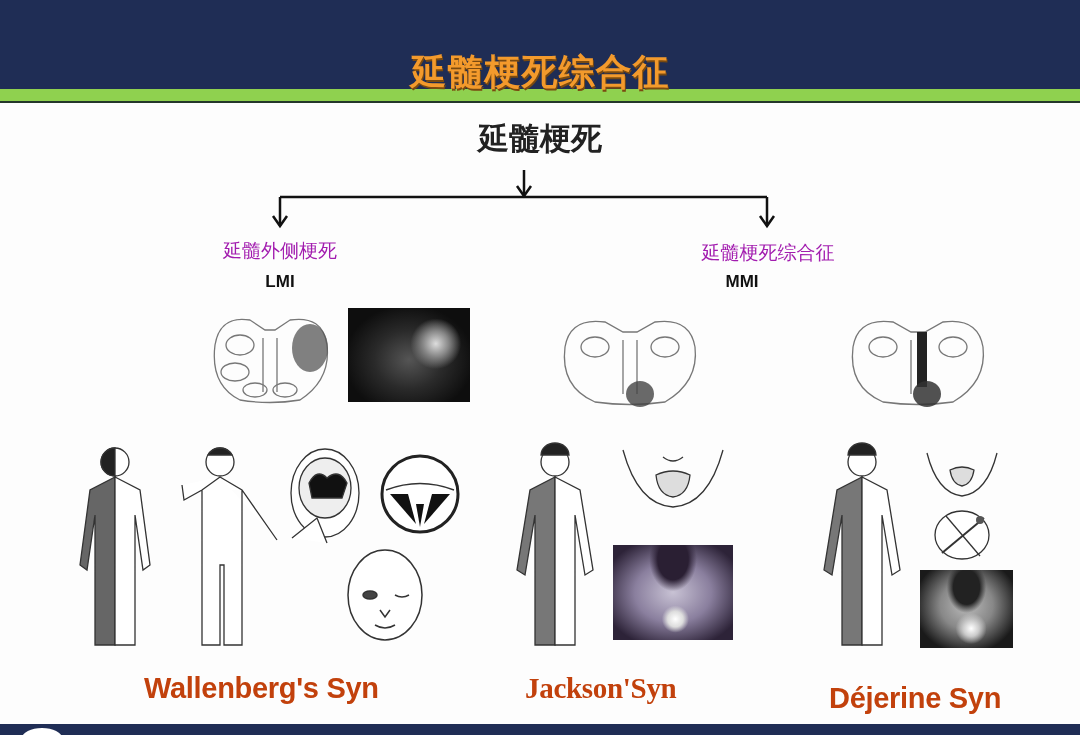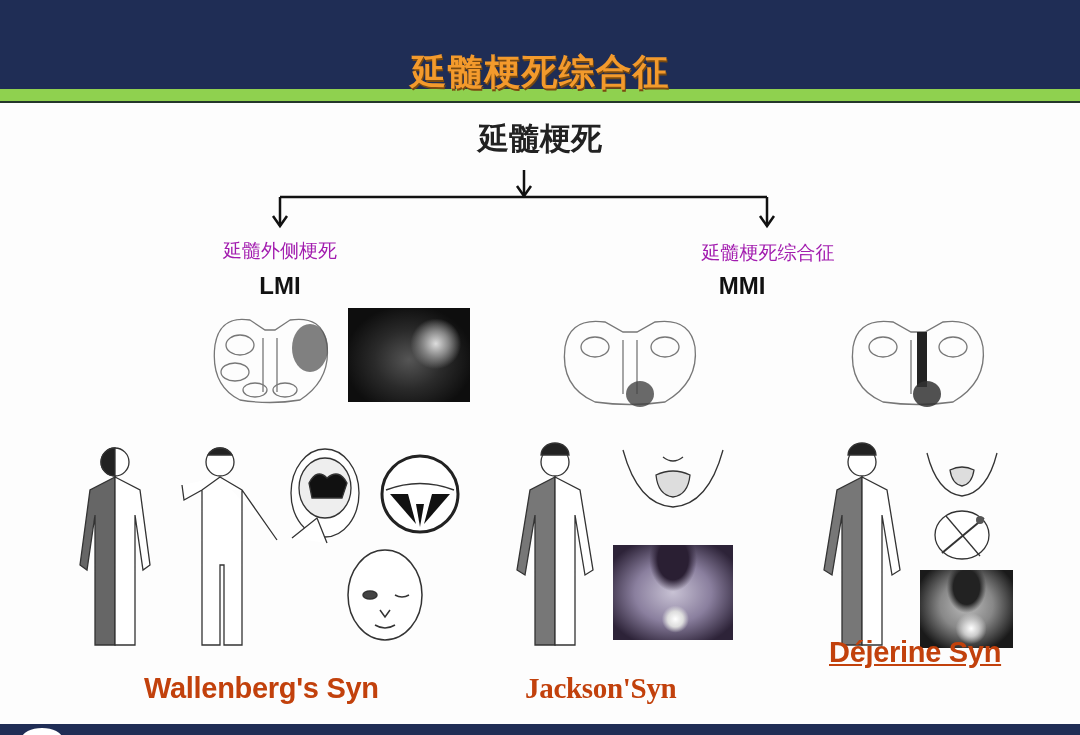--- a/index.html
+++ b/index.html
@@ -4,21 +4,21 @@
 <style>
   html,body{margin:0;padding:0;}
   body{width:1080px;height:735px;position:relative;overflow:hidden;background:#fdfdfd;font-family:"DejaVu Sans",sans-serif;}
   .header{position:absolute;left:0;top:0;width:1080px;height:89px;background:#1f2d55;}
   .green-bar{position:absolute;left:0;top:89px;width:1080px;height:12px;background:#8fd14f;border-bottom:2px solid #24372a;}
   .title{position:absolute;left:0;top:48px;width:1080px;text-align:center;font-size:36px;font-weight:bold;color:#f39a2c;letter-spacing:1px;text-shadow:1px 2px 0 #7a4a10;font-family:Liberation Sans, sans-serif;z-index:2;}
   .footer{position:absolute;left:0;top:724px;width:1080px;height:11px;background:#1f2d55;}
   .footer-circle{position:absolute;left:22px;top:728px;width:40px;height:20px;border-radius:50%;background:#fff;}
   .root-title{position:absolute;left:0;top:118px;width:1080px;text-align:center;font-size:31px;color:#222;font-weight:bold;}
   .branch-label{position:absolute;font-size:19px;color:#a21caf;text-align:center;}
-  .branch-abbr{position:absolute;font-size:24px;font-weight:bold;color:#111;text-align:center;font-family:"Liberation Sans",sans-serif;}
+  .branch-abbr{position:absolute;font-size:17px;font-weight:bold;color:#111;text-align:center;font-family:"Liberation Sans",sans-serif;}
   .syn{position:absolute;font-size:29px;font-weight:bold;color:#c2410c;font-family:"Liberation Sans",sans-serif;letter-spacing:-0.3px;}
   svg{position:absolute;overflow:visible;}
   .scan{position:absolute;}
 </style>
 </head>
 <body>
 
 <div class="header"></div>
 <div class="title">延髓梗死综合征</div>
 <div class="green-bar"></div>
@@ -152,16 +152,16 @@
 <svg width="60" height="55" style="left:932px;top:508px;">
   <ellipse cx="30" cy="27" rx="27" ry="24" fill="#fff" stroke="#333" stroke-width="1.3"></ellipse>
   <line x1="10" y1="45" x2="52" y2="10" stroke="#333" stroke-width="2"></line>
   <line x1="14" y1="8" x2="48" y2="48" stroke="#333" stroke-width="1.3"></line>
   <circle cx="48" cy="12" r="4" fill="#555"></circle>
 </svg>
 <div class="scan" style="left:920px;top:570px;width:93px;height:78px;background:radial-gradient(circle at 55% 75%,#fff 0,#ccc 10%,transparent 20%),radial-gradient(ellipse at 50% 22%,#222 0,#222 20%,transparent 30%),radial-gradient(ellipse at 50% 45%,#bbb 0,#888 40%,#1a1a1a 80%);"></div>
 
 <div class="syn" style="left:144px;top:672px;">Wallenberg's Syn</div>
 <div class="syn" style="left:525px;top:672px;font-family:Liberation Serif, serif;">Jackson'Syn</div>
-<div class="syn" style="left:829px;top:636px;text-decoration:underline;">Déjerine Syn</div>
+<div class="syn" style="left:829px;top:682px;">Déjerine Syn</div>
 
 <div class="footer"></div>
 <div class="footer-circle"></div>
 
 </body></html>

